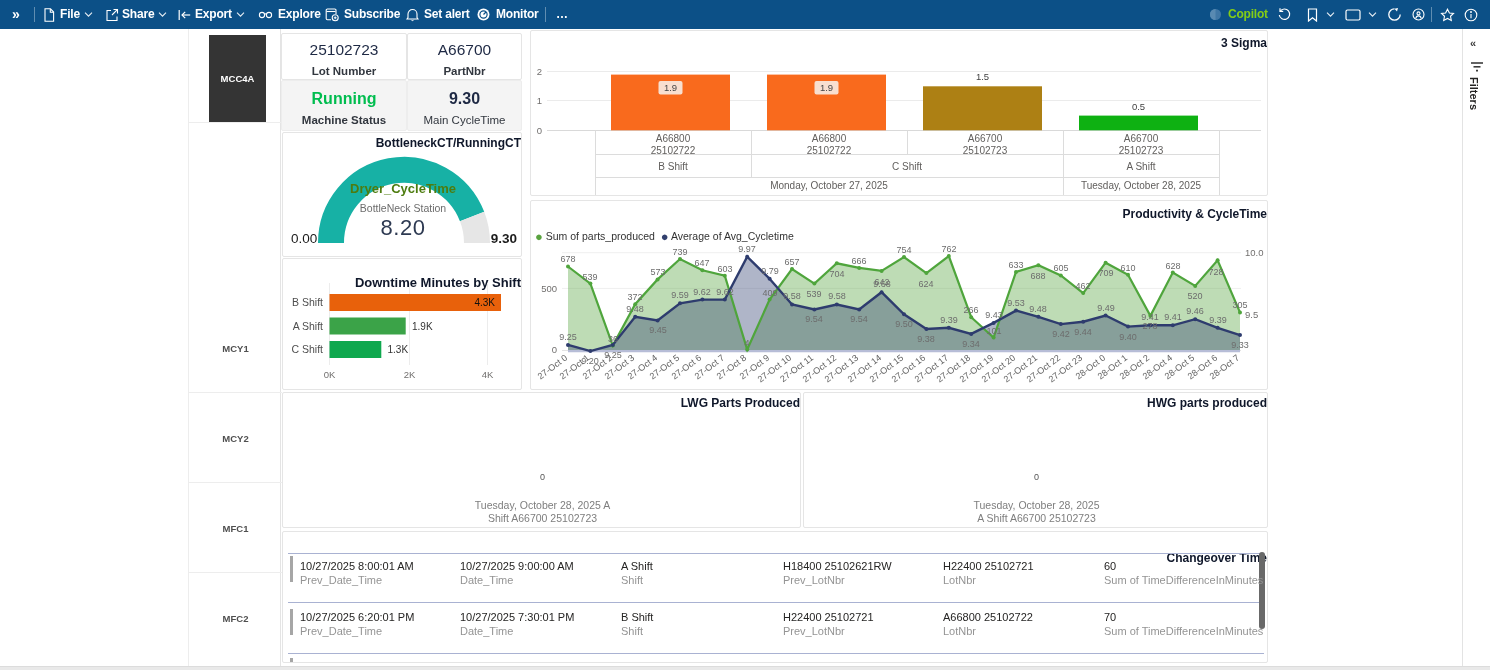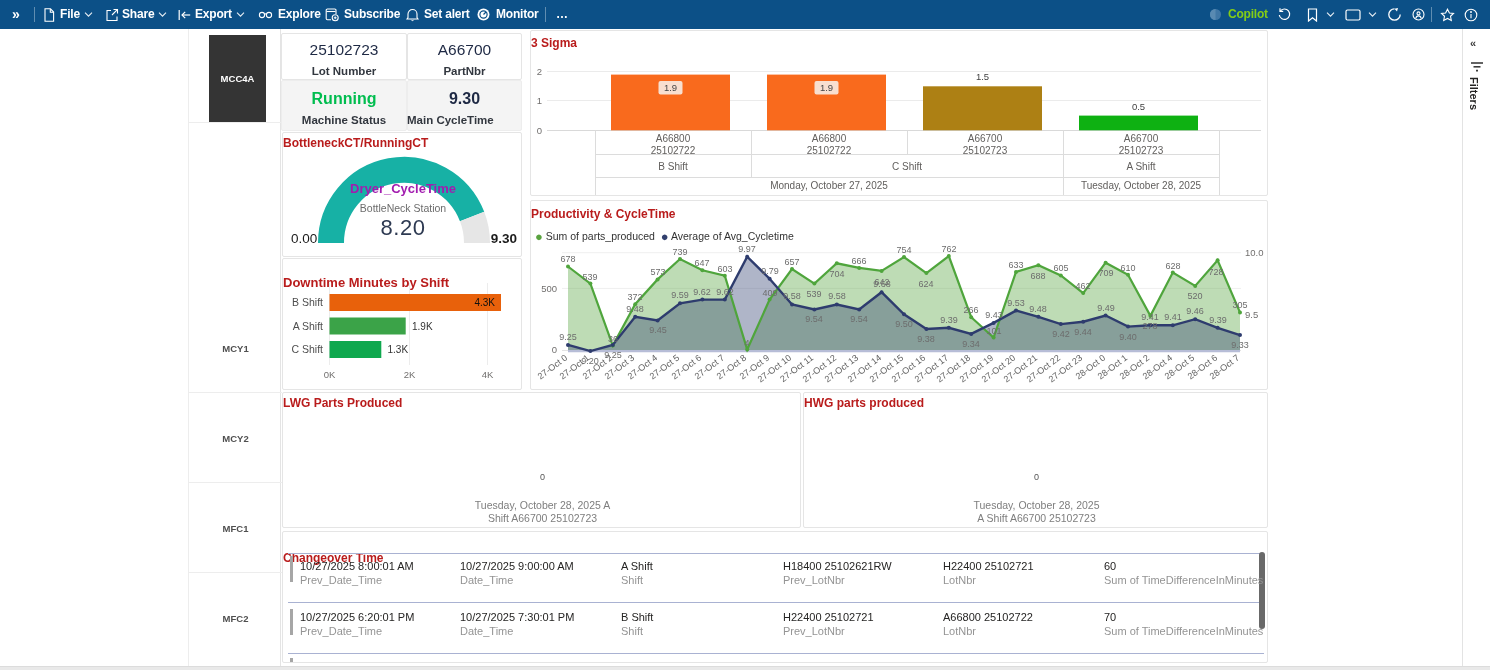--- a/index.html
+++ b/index.html
@@ -11,21 +11,21 @@
 #topbar svg{vertical-align:middle}
 .chev{font-size:9px;opacity:.9}
 
 #sidebar{position:absolute;left:188px;top:29px;width:93px;height:637px;background:#fff;border-left:1px solid #ededed;border-right:1px solid #e4e4e4}
 .tab{position:absolute;left:0;width:93px;height:90px;border-bottom:1px solid #ededed;text-align:center;font-size:9.5px;font-weight:bold;color:#4f4f4f}
 .tab span{position:absolute;left:0;right:0;top:50%;margin-top:-5px}
 #seltab{position:absolute;left:20px;top:6px;width:57px;height:87px;background:#343434;color:#fff;text-align:center}
 #seltab span{position:absolute;left:0;right:0;top:50%;margin-top:-6px;font-size:9.5px;font-weight:bold}
 
 .panel{position:absolute;background:#fff;border:1px solid #e5e5e5;border-radius:2px}
-.ptitle{position:absolute;left:0;right:0;text-align:left;font-weight:bold;color:#b91c1c}
+.ptitle{position:absolute;left:0;right:0;text-align:right;font-weight:bold;color:#0f172a}
 .dl{font-size:9px;fill:#6d6d6d}
 .xl{font-size:9px;fill:#616161}
 .axl{font-size:9.5px;fill:#716f6e}
 .co{left:0;width:986px;height:40px}
 .co .v{top:0;font-size:11px;color:#252423;white-space:nowrap}
 .co .l{top:14px;font-size:11px;color:#949494;white-space:nowrap}
 </style></head><body>
 <div id="page">
 
 <div id="topbar">
@@ -159,29 +159,29 @@
 <div class="panel" style="left:407px;top:33px;width:115px;height:47px"></div>
 <div class="panel" style="left:281px;top:80px;width:126px;height:51px;background:#f4f4f4;border-color:#ededed"></div>
 <div class="panel" style="left:407px;top:80px;width:115px;height:51px;background:#f4f4f4;border-color:#ededed"></div>
 <div class="abs" style="left:281px;top:41px;width:126px;text-align:center;font-size:15.5px;color:#1e2944">25102723</div>
 <div class="abs" style="left:407px;top:41px;width:115px;text-align:center;font-size:15.5px;color:#1e2944">A66700</div>
 <div class="abs" style="left:281px;top:65px;width:126px;text-align:center;font-size:11.5px;font-weight:bold;color:#32373f">Lot Number</div>
 <div class="abs" style="left:407px;top:65px;width:115px;text-align:center;font-size:11.5px;font-weight:bold;color:#32373f">PartNbr</div>
 <div class="abs" style="left:281px;top:90px;width:126px;text-align:center;font-size:16px;font-weight:bold;color:#00bd4f">Running</div>
 <div class="abs" style="left:407px;top:90px;width:115px;text-align:center;font-size:16px;font-weight:bold;color:#1e2944">9.30</div>
 <div class="abs" style="left:281px;top:114px;width:126px;text-align:center;font-size:11.5px;font-weight:bold;color:#32373f">Machine Status</div>
-<div class="abs" style="left:407px;top:114px;width:115px;font-size:11.5px;font-weight:bold;color:#32373f">Main CycleTime</div>
+<div class="abs" style="left:407px;top:114px;width:115px;text-align:center;font-size:11.5px;font-weight:normal;color:#32373f">Main CycleTime</div>
 
 <div class="panel" style="left:282px;top:132px;width:240px;height:125px">
  <div class="ptitle" style="top:3px;font-size:12px">BottleneckCT/RunningCT</div>
  <svg class="abs" style="left:0;top:0" width="240" height="125">
   <path d="M48 110 A73 73 0 0 1 189.1 83.5" fill="none" stroke="#17b1a5" stroke-width="26"></path>
   <path d="M189.1 83.5 A73 73 0 0 1 194 110" fill="none" stroke="#e6e6e6" stroke-width="26"></path>
  </svg>
- <div class="abs" style="left:0;top:48px;width:240px;text-align:center;font-size:13px;font-weight:bold;color:#a21caf">Dryer_CycleTime</div>
+ <div class="abs" style="left:0;top:48px;width:240px;text-align:center;font-size:13px;font-weight:bold;color:#4d7c0f">Dryer_CycleTime</div>
  <div class="abs" style="left:0;top:69px;width:240px;text-align:center;font-size:10.5px;color:#6c6c6c">BottleNeck Station</div>
  <div class="abs" style="left:0;top:82px;width:240px;text-align:center;font-size:22px;color:#2e3a52;letter-spacing:.5px">8.20</div>
  <div class="abs" style="left:8px;top:98px;font-size:13.5px;font-weight:normal;color:#1b1b1b">0.00</div>
  <div class="abs" style="right:4px;top:98px;font-size:13.5px;font-weight:bold;color:#1b1b1b">9.30</div>
 </div>
 
 <div class="panel" style="left:282px;top:258px;width:240px;height:132px">
  <div class="ptitle" style="top:16px;font-size:13px">Downtime Minutes by Shift</div>
  <svg class="abs" style="left:0;top:0" width="240" height="132">
   <g stroke="#ececec">

